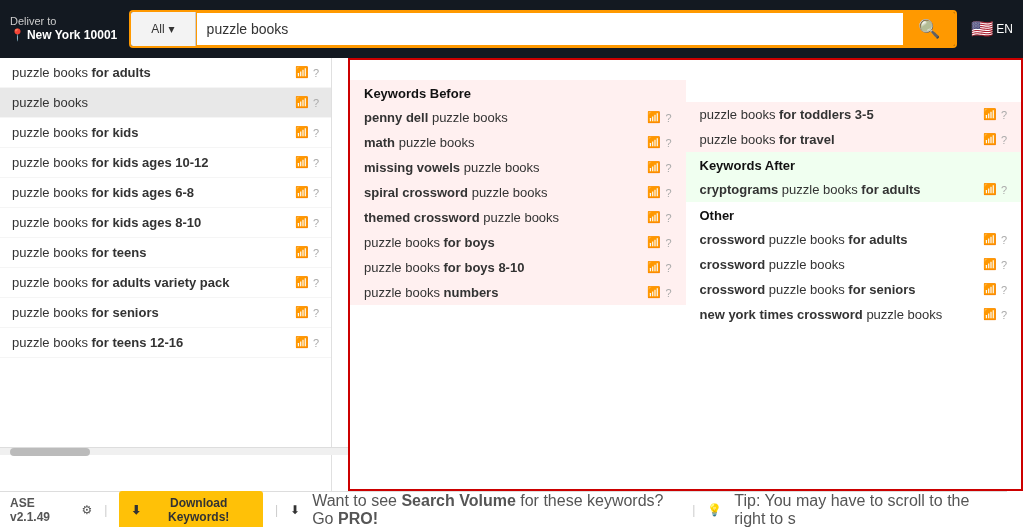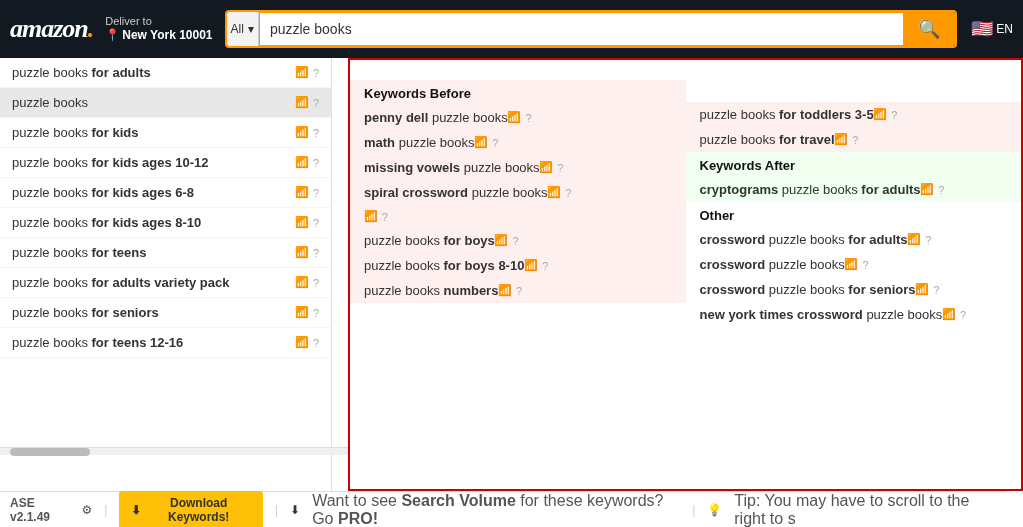--- a/index.html
+++ b/index.html
@@ -50,21 +50,21 @@
       height: 38px;
       border: 2px solid #FF9900;
       border-radius: 4px;
       overflow: visible;
       position: relative;
     }
     .search-category {
       background: #f3f3f3;
       border: none;
       border-right: 1px solid #ccc;
-      padding: 0 4px;
+      padding: 0 20px;
       font-size: 12px;
       color: #333;
       cursor: pointer;
       border-radius: 2px 0 0 2px;
       display: flex;
       align-items: center;
       gap: 4px;
       flex-shrink: 0;
     }
     .search-input {
@@ -149,20 +149,21 @@
     .panel-column { padding: 20px 0; }
     .panel-section-header {
       font-weight: bold;
       font-size: 13px;
       padding: 6px 14px 4px;
       color: #111;
     }
     .panel-item {
       display: flex;
       align-items: center;
+      justify-content: space-between;
       padding: 5px 14px;
       cursor: pointer;
     }
     .panel-item-text { font-size: 13px; color: #333; }
     .panel-item-text strong { font-weight: bold; }
     .panel-item-right { display: flex; align-items: center; gap: 4px; color: #aaa; font-size: 11px; }
 
     
     .section-pink { background: #fff0f0; }
     .section-green { background: #f0fff0; }
@@ -219,23 +220,20 @@
       background: #bbb;
       border-radius: 4px;
       position: relative;
       left: 10px;
     }
   </style>
 </head>
 <body>
 
 <div class="header">
-  <div class="amazon-logo">
-    amazon<span>.</span>
-  </div>
   <div class="deliver-box">
     <span>Deliver to</span>
     <span class="location">
       <span class="location-pin">📍</span>
       <span>New York 10001</span>
     </span>
   </div>
   <div class="search-bar">
     <div class="search-category">
       <span>All</span>
@@ -313,20 +311,21 @@
         </div>
         <div class="panel-item section-pink">
           <span class="panel-item-text"><strong>missing vowels</strong> puzzle books</span>
           <span class="panel-item-right"><span>📶</span>?</span>
         </div>
         <div class="panel-item section-pink">
           <span class="panel-item-text"><strong>spiral crossword</strong> puzzle books</span>
           <span class="panel-item-right"><span>📶</span>?</span>
         </div>
         <div class="panel-item section-pink">
+          <span class="panel-item-text"><strong>themed crossword</strong> puzzle books</span>
           <span class="panel-item-right"><span>📶</span>?</span>
         </div>
         <div class="panel-item section-pink">
           <span class="panel-item-text">puzzle books <strong>for boys</strong></span>
           <span class="panel-item-right"><span>📶</span>?</span>
         </div>
         <div class="panel-item section-pink">
           <span class="panel-item-text">puzzle books <strong>for boys 8-10</strong></span>
           <span class="panel-item-right"><span>📶</span>?</span>
         </div>

